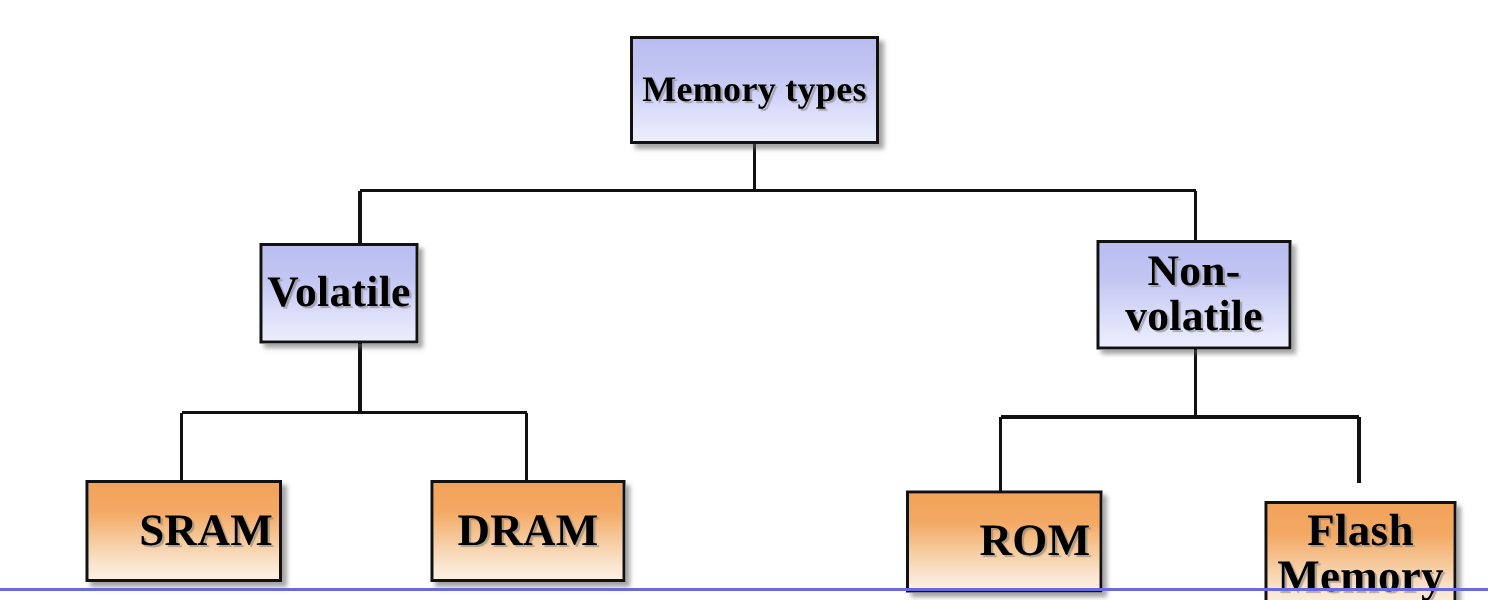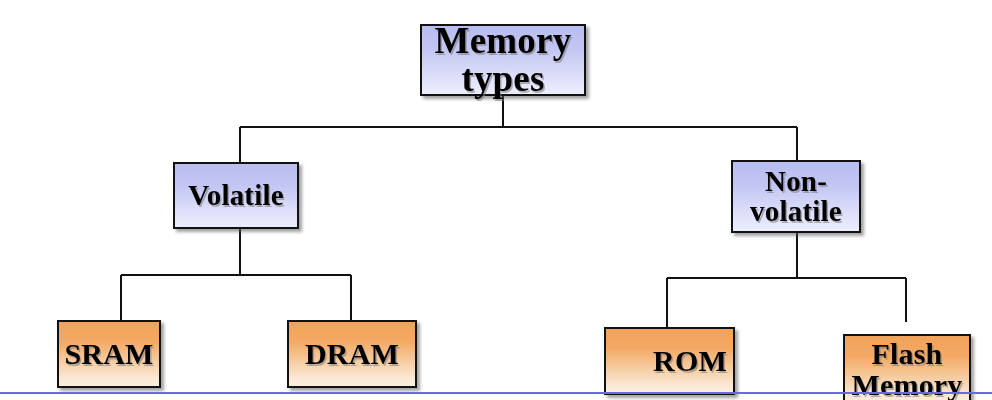--- a/index.html
+++ b/index.html
@@ -39,21 +39,21 @@
   }
   .node-label {
     display: block;
     font-weight: bold;
     color: #000000;
     line-height: 1.03;
     letter-spacing: 0.2px;
     text-shadow: 1.5px 1.5px 0.6px rgba(120,120,120,0.55);
     padding: 0 4px;
   }
-  .level-0 .node-label { font-size: 37px; }
+  .level-0 .node-label { font-size: 24px; }
   .level-1 .node-label { font-size: 29px; }
   .level-2 .node-label { font-size: 30px; }
 
   .blue {
     background: linear-gradient(to bottom, #b9bdf0 0%, #c3c6f2 35%, #dcdefa 72%, #eceefd 100%);
   }
   .orange {
     background: linear-gradient(to bottom, #f2a25a 0%, #f3a964 30%, #f6cda2 62%, #fae5cf 85%, #fcefe0 100%);
   }
   
@@ -91,29 +91,29 @@
       <line x1="667" y1="278" x2="906" y2="278"></line>
       <line x1="667" y1="278" x2="667" y2="327"></line>
       <line x1="906" y1="278" x2="906" y2="322"></line>
     </g>
   </svg>
 
   <div class="node blue level-0" style="left:420px; top:24px; width:166px; height:72px;">
     <span class="node-label">Memory types</span>
   </div>
 
-  <div class="node blue level-1" style="left:173px; top:162px; width:126px; height:67px;">
+  <div class="node blue level-1" style="left:173px; top:162px; width:106px; height:67px;">
     <span class="node-label">Volatile</span>
   </div>
 
   <div class="node blue level-1" style="left:731px; top:160px; width:130px; height:73px;">
     <span class="node-label">Non-volatile</span>
   </div>
 
-  <div class="node orange level-2" style="left:57px; top:320px; width:104px; height:68px;">
+  <div class="node orange level-2" style="left:57px; top:320px; width:131px; height:68px;justify-content:flex-end;">
     <span class="node-label">SRAM</span>
   </div>
 
   <div class="node orange level-2" style="left:287px; top:320px; width:130px; height:68px;">
     <span class="node-label">DRAM</span>
   </div>
 
   <div class="node orange level-2" style="left:604px; top:327px; width:131px; height:68px;padding-left:41px;">
     <span class="node-label">ROM</span>
   </div>

